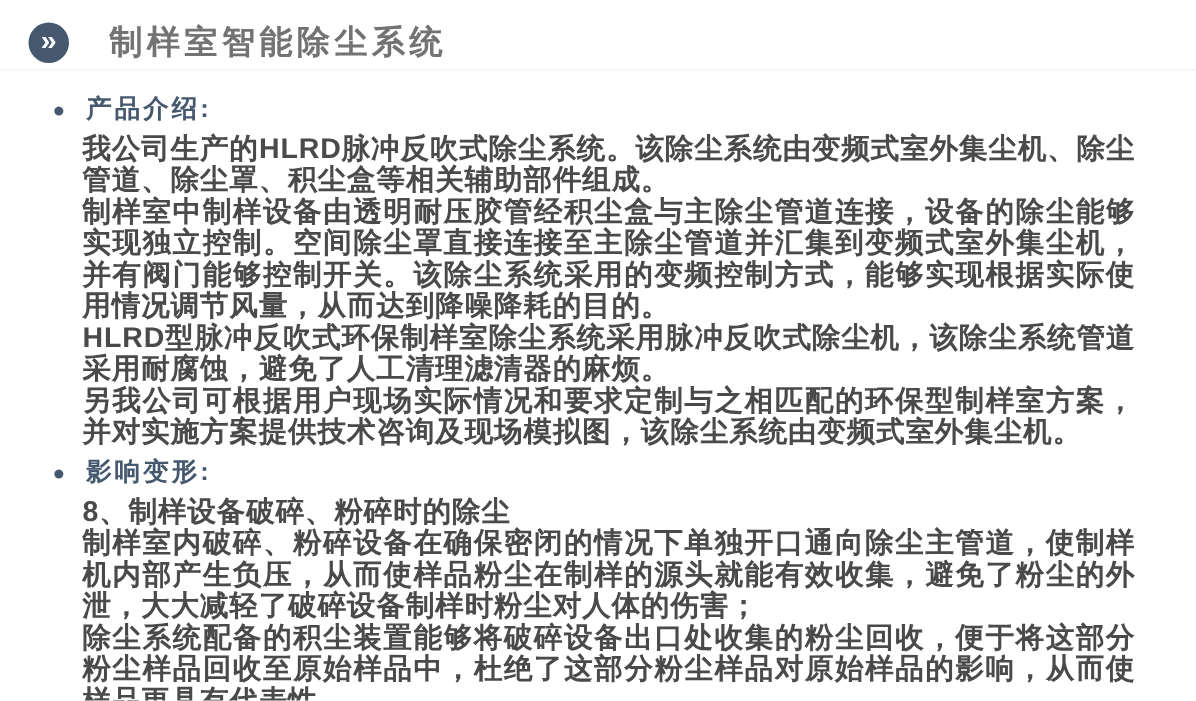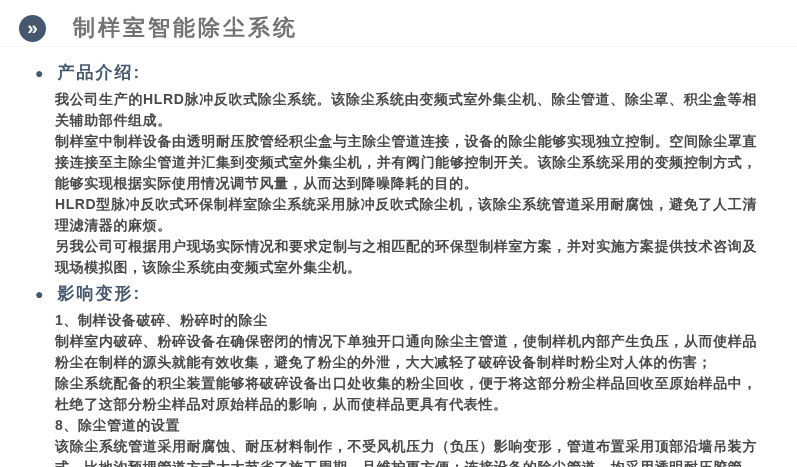--- a/index.html
+++ b/index.html
@@ -49,21 +49,21 @@
     flex: 0 0 auto;
   }
   .sec-title {
     margin-left: 14px;
     font-size: 17px; font-weight: bold;
     color: #46586e;
     letter-spacing: 2px;
   }
   .sec-body { padding-left: 20px; }
   .para, .feat-title, .feat-body {
-    font-size: 14px;
+    font-size: 19px;
     font-weight: 600;
     color: #4a4a4a;
     line-height: 21px;
     letter-spacing: 0.6px;
     text-align: justify;
   }
   .section + .section { margin-top: 4px; }
 </style>
 </head>
 <body>
@@ -92,21 +92,21 @@
     </section>
 
     <section class="section">
       <div class="sec-head">
         <span class="sec-bullet">●</span>
         <h2 class="sec-title">影响变形:</h2>
       </div>
       <div class="sec-body">
 
         <div class="feature">
-          <p class="feat-title">1、制样设备破碎、粉碎时的除尘</p>
+          <p class="feat-title">8、制样设备破碎、粉碎时的除尘</p>
           <p class="feat-body">制样室内破碎、粉碎设备在确保密闭的情况下单独开口通向除尘主管道，使制样机内部产生负压，从而使样品粉尘在制样的源头就能有效收集，避免了粉尘的外泄，大大减轻了破碎设备制样时粉尘对人体的伤害；</p>
         </div>
 
         <div class="feature">
           <p class="feat-body">除尘系统配备的积尘装置能够将破碎设备出口处收集的粉尘回收，便于将这部分粉尘样品回收至原始样品中，杜绝了这部分粉尘样品对原始样品的影响，从而使样品更具有代表性。</p>
         </div>
 
         <div class="feature">
           <p class="feat-title">8、除尘管道的设置</p>
           <p class="feat-body">该除尘系统管道采用耐腐蚀、耐压材料制作，不受风机压力（负压）影响变形，管道布置采用顶部沿墙吊装方式，比地沟预埋管道方式大大节省了施工周期，且维护更方便；连接设备的除尘管道，均采用透明耐压胶管，能比较直观的反映由设备除尘口处被收集的粉尘流向积尘装置。</p>

